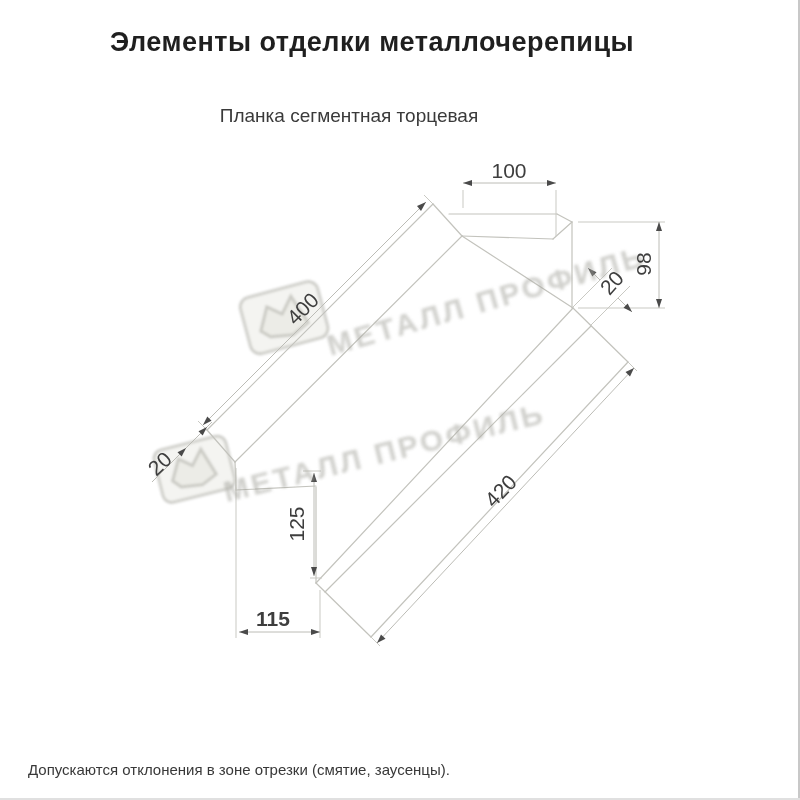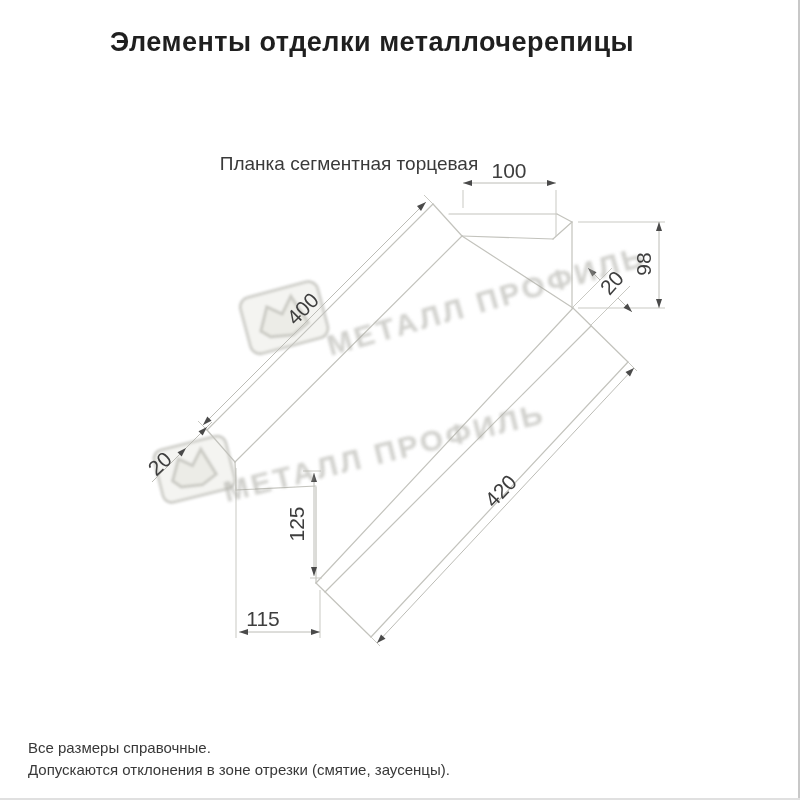--- a/index.html
+++ b/index.html
@@ -8,21 +8,21 @@
     font-family:"Liberation Sans", sans-serif;
   }
   .edge-right{position:absolute;top:0;right:0;width:2px;height:100%;background:#c8c8c8;}
   .edge-bottom{position:absolute;left:0;bottom:0;width:100%;height:2px;background:#e0e0e0;}
 
   .title{
     position:absolute;left:372px;top:27px;transform:translateX(-50%);
     font-size:27px;font-weight:bold;color:#1f1f1f;white-space:nowrap;letter-spacing:.5px;
   }
   .subtitle{position:absolute;transform:translateX(-50%);left:349px;
-    font-size:19px;color:#3a3a3a;white-space:nowrap;margin-top:48px;}
+    font-size:19px;color:#3a3a3a;white-space:nowrap;}
   .subtitle.l1{top:105px;}
   .subtitle.l2{top:129px;}
 
   svg.drawing{position:absolute;left:0;top:0;}
 
   .wm-text{
     position:absolute;font-weight:bold;font-size:30px;letter-spacing:3px;
     color:rgba(170,170,162,.55);filter:blur(1.4px);white-space:nowrap;
     transform-origin:left top;
   }
@@ -142,20 +142,19 @@
   <div class="wm-text wm1">МЕТАЛЛ ПРОФИЛЬ</div>
   <div class="wm-text wm2">МЕТАЛЛ ПРОФИЛЬ</div>
 
   <div class="dim r0" style="left:509px;top:171px;">100</div>
   <div class="dim rm90" style="left:644px;top:264px;">98</div>
   <div class="dim rm48" style="left:612px;top:283px;">20</div>
   <div class="dim rm45" style="left:303px;top:309px;">400</div>
   <div class="dim rm43" style="left:160px;top:464px;">20</div>
   <div class="dim rm90" style="left:297px;top:524px;">125</div>
   <div class="dim rm46" style="left:501px;top:491px;">420</div>
-  <div class="dim r0" style="left:263px;top:619px;">115</div>
+  <div class="dim r0" style="left:273px;top:619px;font-weight:bold;">115</div>
 
-  <div class="footer f1">Все размеры справочные.</div>
   <div class="footer f2">Допускаются отклонения в зоне отрезки (смятие, заусенцы).</div>
 
   <div class="edge-right"></div>
   <div class="edge-bottom"></div>
 </div>
 
 </body></html>

